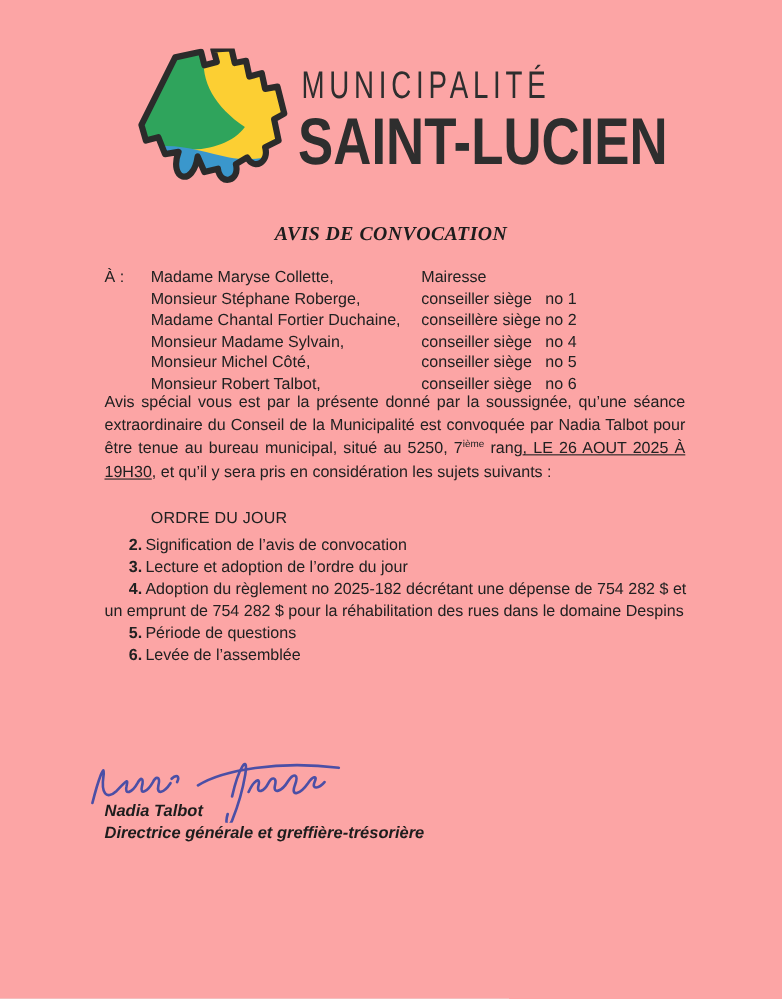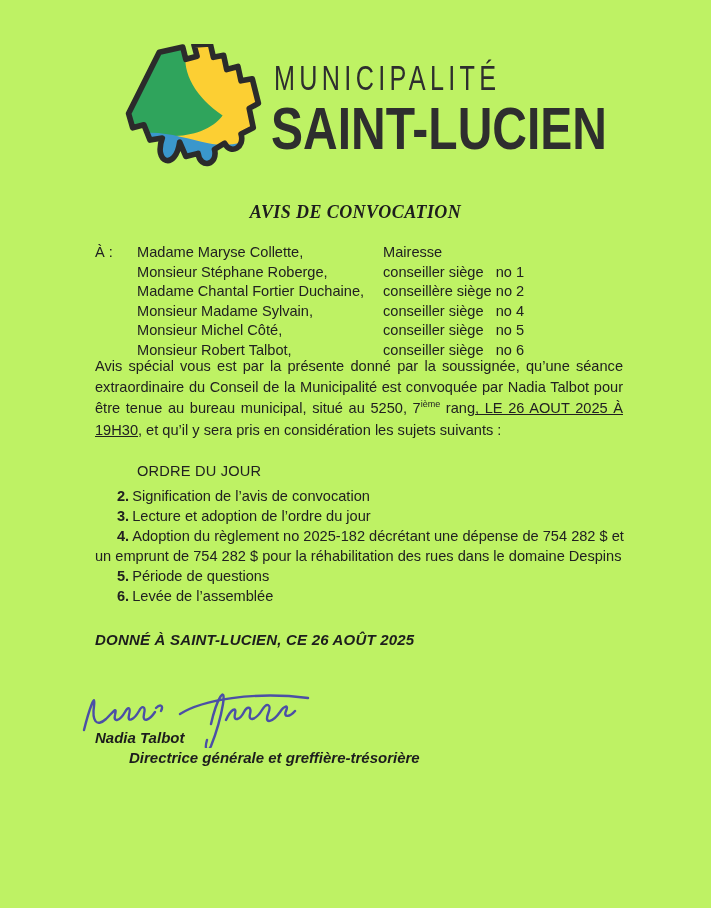--- a/index.html
+++ b/index.html
@@ -1,20 +1,20 @@
 <!DOCTYPE html>
 <html><head>
 <meta charset="utf-8">
 <style>
   html,body{margin:0;padding:0;background:#e8e8e8;}
   .page{
     position:relative;
     width:711px;height:908px;
     margin:0 auto;
-    background:#bef264;
+    background:#fca5a5;
     font-family:"Liberation Sans",sans-serif;
     color:#222;
     overflow:hidden;
   }
   
   .logo-svg{position:absolute;left:122px;top:44px;width:144px;height:138px;}
   .brand-line1{
     position:absolute;left:274px;top:58px;
     font-size:35px;font-weight:400;color:#2e2e2e;
     letter-spacing:6px;white-space:nowrap;
@@ -68,21 +68,21 @@
     font-size:15px;font-weight:700;font-style:italic;color:#1d1d1d;
     letter-spacing:0.2px;
   }
   .signature-svg{position:absolute;left:76px;top:678px;width:240px;height:70px;}
   .sig-name{
     position:absolute;left:95px;top:729px;
     font-size:15px;font-weight:700;font-style:italic;color:#1d1d1d;text-align:center;
   }
   .sig-title{
     position:absolute;left:95px;top:749px;
-    font-size:15px;font-weight:700;font-style:italic;color:#1d1d1d;margin-left:34px;
+    font-size:15px;font-weight:700;font-style:italic;color:#1d1d1d;
   }
 </style>
 </head>
 <body>
 
 <div class="page">
 
   <svg class="logo-svg" viewBox="0 0 140 135" aria-hidden="true">
     <defs>
       <clipPath id="logoClip">
@@ -144,21 +144,20 @@
   <div class="agenda-heading">ORDRE DU JOUR</div>
 
   <div class="agenda-list">
     <div class="agenda-item"><span class="agenda-num">2.</span><span>Signification de l’avis de convocation</span></div>
     <div class="agenda-item"><span class="agenda-num">3.</span><span>Lecture et adoption de l’ordre du jour</span></div>
     <div class="agenda-item"><span class="agenda-num">4.</span><span>Adoption du règlement no 2025-182 décrétant une dépense de 754 282 $ et un emprunt de 754 282 $ pour la réhabilitation des rues dans le domaine Despins</span></div>
     <div class="agenda-item"><span class="agenda-num">5.</span><span>Période de questions</span></div>
     <div class="agenda-item"><span class="agenda-num">6.</span><span>Levée de l’assemblée</span></div>
   </div>
 
-  <div class="given-line">DONNÉ À SAINT-LUCIEN, CE 26 AOÛT 2025</div>
 
   <svg class="signature-svg" viewBox="0 0 240 70" aria-hidden="true">
     <g fill="none" stroke-width="2.4" stroke-linecap="round" stroke-linejoin="round" stroke="#4b4fa6">
       <path d="M8,52 C13,32 20,12 18,28 C16,42 20,50 30,41 C38,33 41,28 39,37 C37,45 44,43 49,34 C52,28 55,29 53,37 C51,45 58,42 63,33 C66,27 70,28 68,36 C66,45 73,43 79,34"></path>
       <path d="M80,30 C84,26 88,27 85,33"></path>
       <path d="M104,36 C126,22 178,13 232,20"></path>
       <path d="M135,46 C141,20 150,6 147,26 C144,44 139,58 135,68 C132,75 128,72 131,62"></path>
       <path d="M150,42 C155,31 161,28 159,36 C157,44 164,42 168,34 C171,28 176,28 174,36 C172,44 180,42 186,32 C191,24 196,26 192,36 C188,47 197,44 204,34 C208,28 213,26 210,33 C207,40 214,39 219,33"></path>
     </g>
   </svg>

